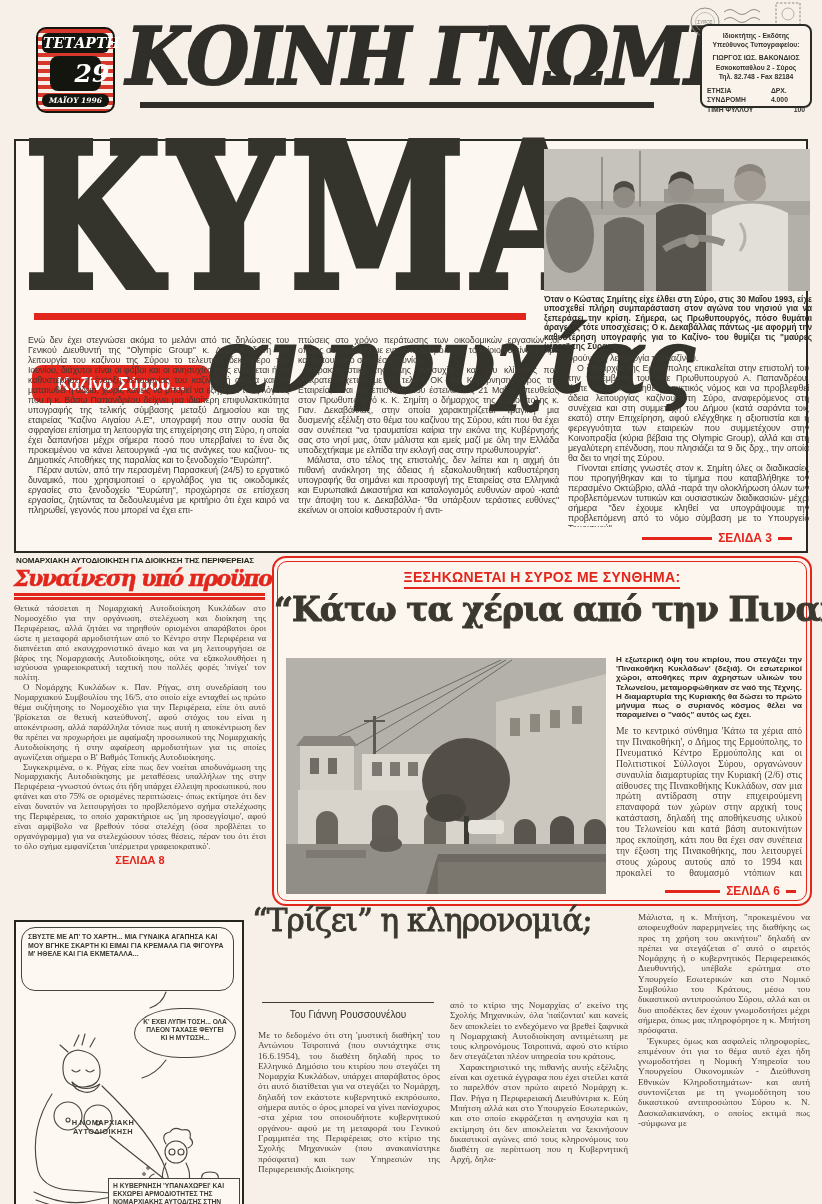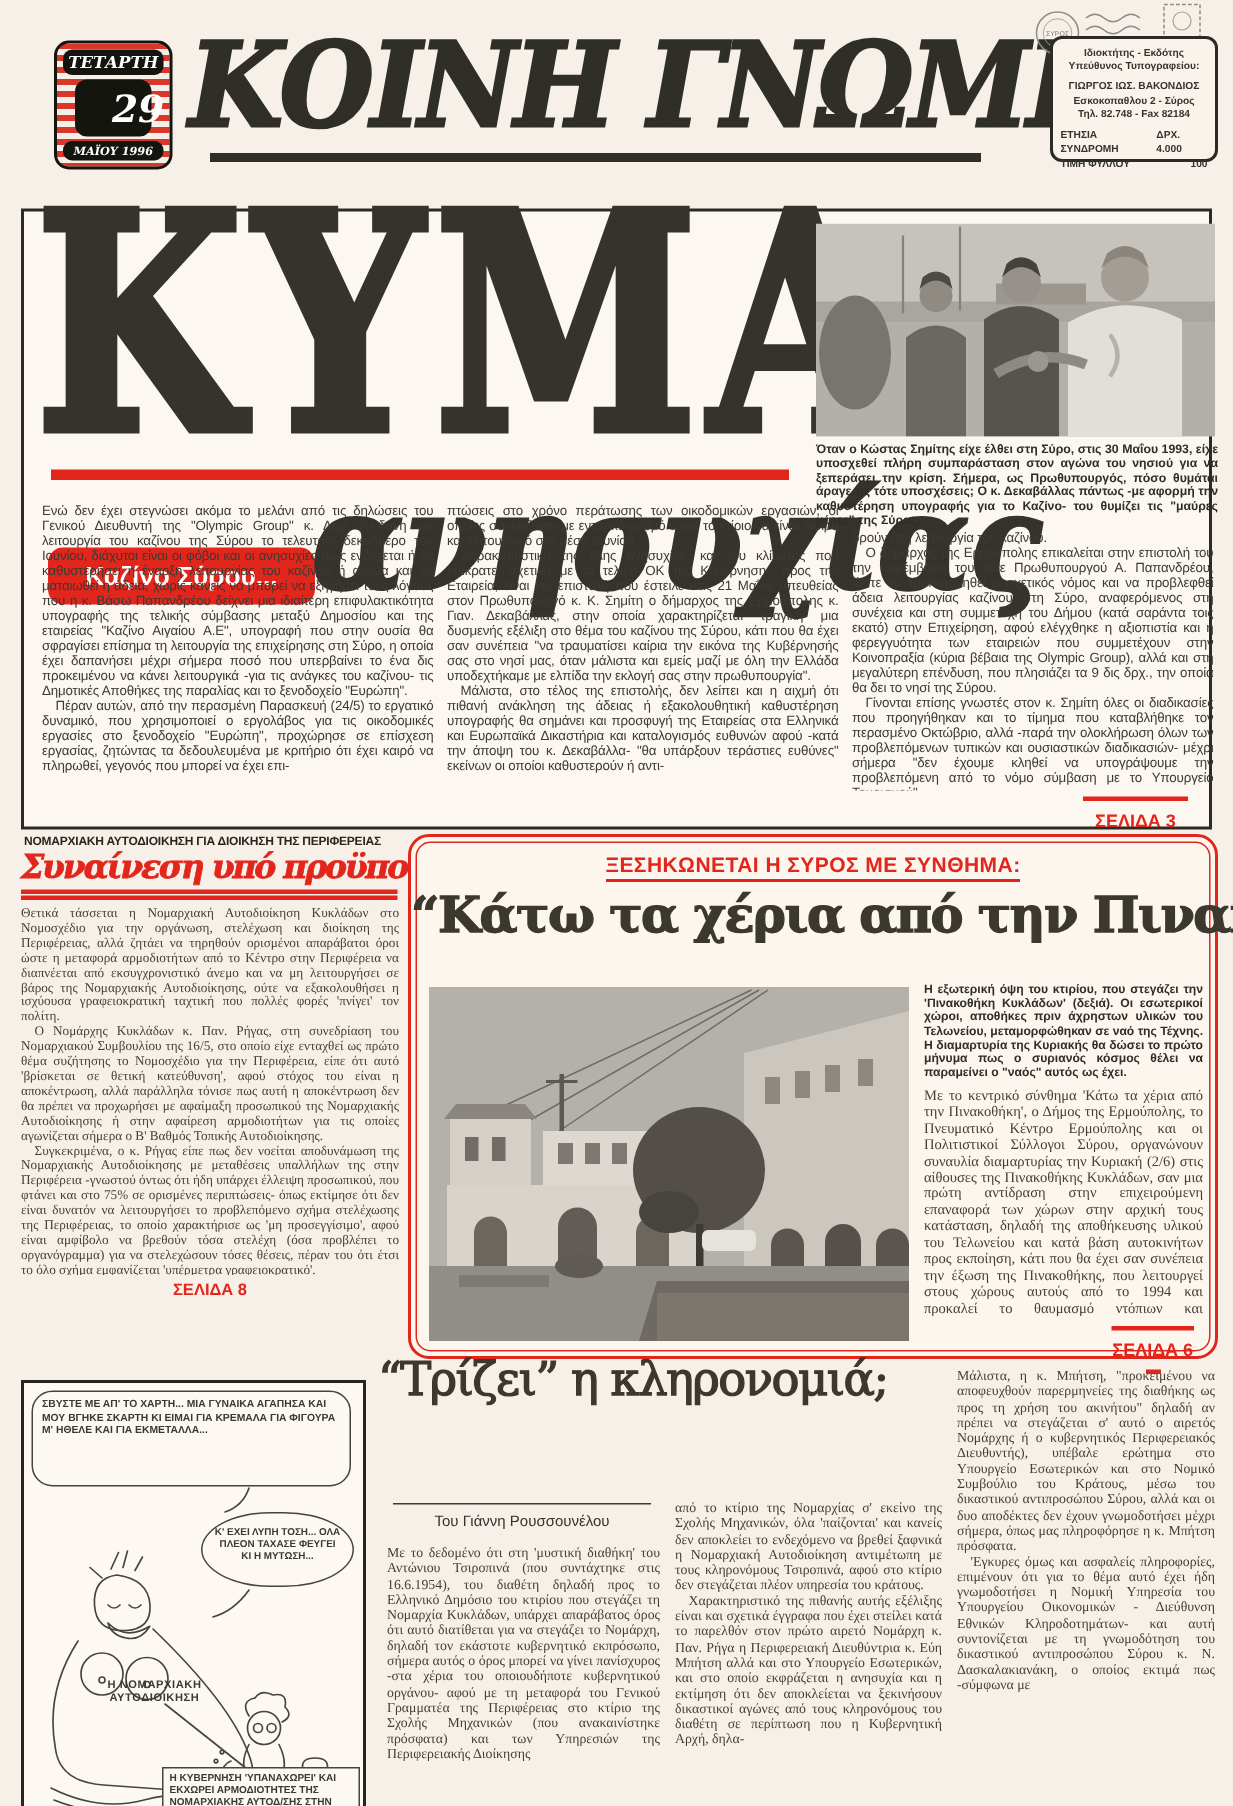--- a/index.html
+++ b/index.html
@@ -9,21 +9,21 @@
   .abs{position:absolute;}
   .serif{font-family:"Liberation Serif","DejaVu Serif",serif;}
   p{margin:0;}
 
   
   .date-box{left:36px;top:27px;width:79px;height:86px;border:2px solid #15150f;border-radius:10px;
             background:repeating-linear-gradient(180deg,#d8372b 0 4px,#f6efe7 4px 8px);
             display:flex;flex-direction:column;justify-content:space-between;padding:4px;box-sizing:border-box;}
   .date-pill{background:#15150f;color:#fff;border-radius:6px;text-align:center;
              font-family:"DejaVu Serif",serif;font-style:italic;font-weight:bold;padding-left:33px;}
-  .date-day{font-size:11px;padding:2px 1px;}
+  .date-day{font-size:14px;padding:2px 1px;}
   .date-num{font-size:25px;flex:1;display:flex;align-items:center;justify-content:center;margin:3px 8px;border-radius:8px;}
   .date-month{font-size:7.5px;padding:2px 0;}
   .masthead-title{left:126px;top:18px;font-family:"DejaVu Serif",serif;font-style:italic;font-weight:bold;
                   font-size:72px;line-height:1;color:#2f2e28;-webkit-text-stroke:2px #2f2e28;
                   letter-spacing:-2px;white-space:nowrap;transform:scaleY(1.08);transform-origin:top left;}
   .masthead-rule{left:140px;top:102px;width:514px;height:6px;background:#2f2e28;}
   .subtitle{left:143px;top:112px;width:560px;color:#2f2e28;font-size:10.3px;white-space:nowrap;}
   .subtitle b{font-style:italic;}
   .subtitle .issue{font-size:8.8px;font-style:italic;}
   .pub-box{left:700px;top:24px;width:112px;height:84px;border:2px solid #2a2a26;border-radius:8px;
@@ -46,21 +46,21 @@
              font-size:88px;line-height:1;color:#34332c;-webkit-text-stroke:2.5px #34332c;
              transform:scaleX(0.9);transform-origin:left top;white-space:nowrap;}
   .lead-photo{left:528px;top:8px;width:266px;height:142px;}
   .lead-caption{left:528px;top:154px;width:268px;font-size:8.2px;line-height:9.4px;font-weight:bold;
                 text-align:justify;color:#2e2d29;}
   .lead-col{font-size:8.9px;line-height:10px;text-align:justify;color:#3c3a35;overflow:hidden;letter-spacing:-0.1px;}
   .lead-col p + p{text-indent:9px;}
   .lead-col1{left:12px;top:194px;width:261px;height:192px;}
   .lead-col2{left:282px;top:194px;width:261px;height:192px;}
   .lead-col3{left:552px;top:212px;width:241px;height:174px;}
-  .pageref{display:flex;align-items:center;gap:6px;color:#e2261c;font-weight:bold;font-size:12px;white-space:nowrap;flex-direction:column;}
+  .pageref{display:flex;align-items:center;gap:6px;color:#e2261c;font-weight:bold;font-size:12px;white-space:nowrap;}
   .pageref .ln{height:3px;background:#e2261c;display:inline-block;}
   .ref3{right:14px;top:390px;}
   .ref3 .ln.a{width:70px;} .ref3 .ln.b{width:14px;}
 
   
   .cons-kicker{left:16px;top:556px;width:250px;font-size:8px;font-weight:bold;color:#26261f;
                white-space:nowrap;letter-spacing:-0.15px;}
   .cons-headline{left:14px;top:565px;width:252px;font-family:"DejaVu Serif",serif;font-weight:bold;font-style:italic;
                  font-size:22px;color:#e2261c;white-space:nowrap;letter-spacing:-1.5px;-webkit-text-stroke:0.5px #e2261c;}
   .cons-rule{left:14px;top:593px;width:251px;height:2.5px;background:#e2261c;box-shadow:0 4px 0 #e2261c;}

